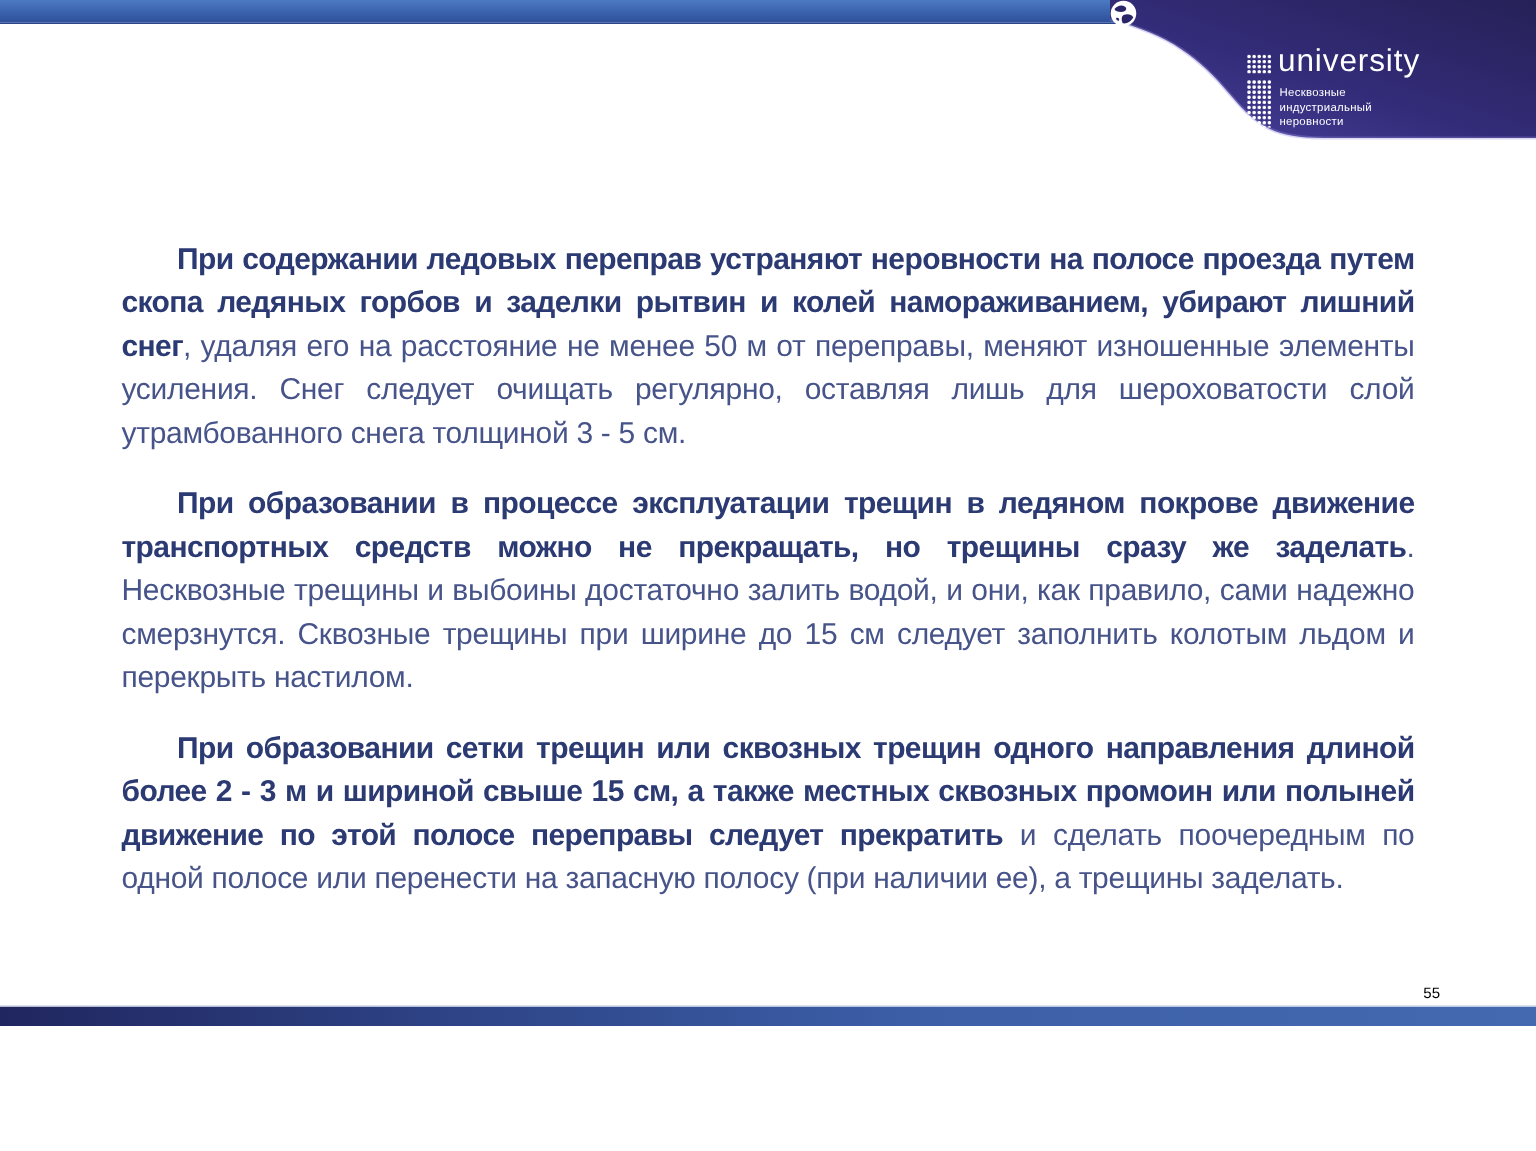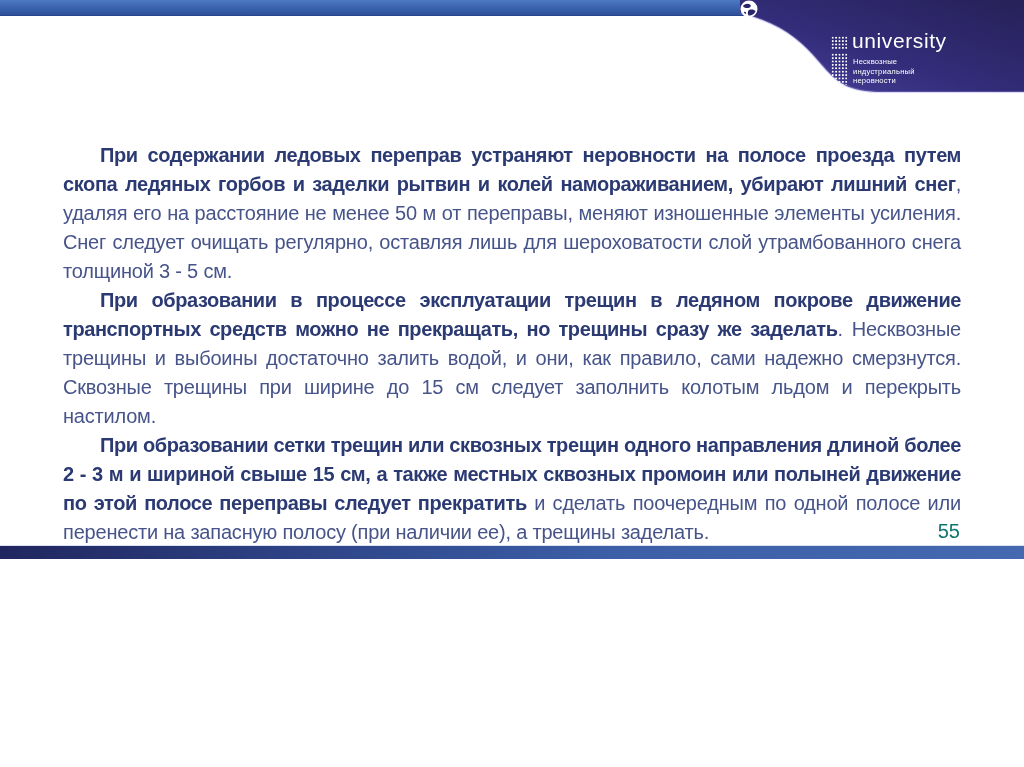--- a/index.html
+++ b/index.html
@@ -1,18 +1,18 @@
 <!DOCTYPE html>
 <html lang="ru" style="--text-regular: #47548a; --text-bold: #2b3a72; --top-bar-start: #4c7ac2; --top-bar-end: #2f509a; --banner-light: #4a43a0; --banner-dark: #262157; --bottom-bar-start: #20265f; --bottom-bar-end: #4569b1;"><head>
 <meta charset="utf-8">
 <style>
   html,body{margin:0;padding:0;background:#fff;}
   .slide{
     position:relative;
-    width:1024px;height:559px;
+    width:1024px;height:684px;
     background:#ffffff;
     overflow:hidden;
     font-family:"Liberation Sans", sans-serif;
   }
   
   .top-bar{
     position:absolute;top:0;left:0;width:100%;height:15px;
     background:linear-gradient(to bottom,#4c7ac2 0%,#3a62ac 55%,#2f509a 100%);
     border-bottom:1px solid #27458a;
   }
@@ -37,27 +37,27 @@
     position:absolute;left:113px;top:57px;
     color:#ffffff;font-size:7.6px;line-height:9.6px;letter-spacing:0.2px;
   }
   .org span{display:block;}
   
   .slide-body{
     position:absolute;left:63px;top:141px;width:898px;
     font-size:20px;line-height:29px;letter-spacing:-0.2px;
     color:var(--text-regular,#47548a);
   }
-  .para{margin:0;text-indent:37px;text-align:justify;}
+  .para{margin:18px;text-indent:37px;text-align:justify;}
   .seg{color:var(--text-regular,#47548a);}
   .seg.bold{font-weight:700;color:var(--text-bold,#2b3a72);letter-spacing:-0.4px;}
   
   .page-number{
     position:absolute;right:64px;bottom:16px;
-    color:#0f766e;font-size:20px;
+    color:#000000;font-size:10px;
   }
   .bottom-bar{
     position:absolute;left:0;bottom:0;width:100%;height:13px;
     background:linear-gradient(to right,#20265f 0%,#2e4487 30%,#3c5fa8 60%,#4569b1 100%);
     border-top:1px solid #dbe1ee;
   }
 </style>
 </head>
 <body>
 

